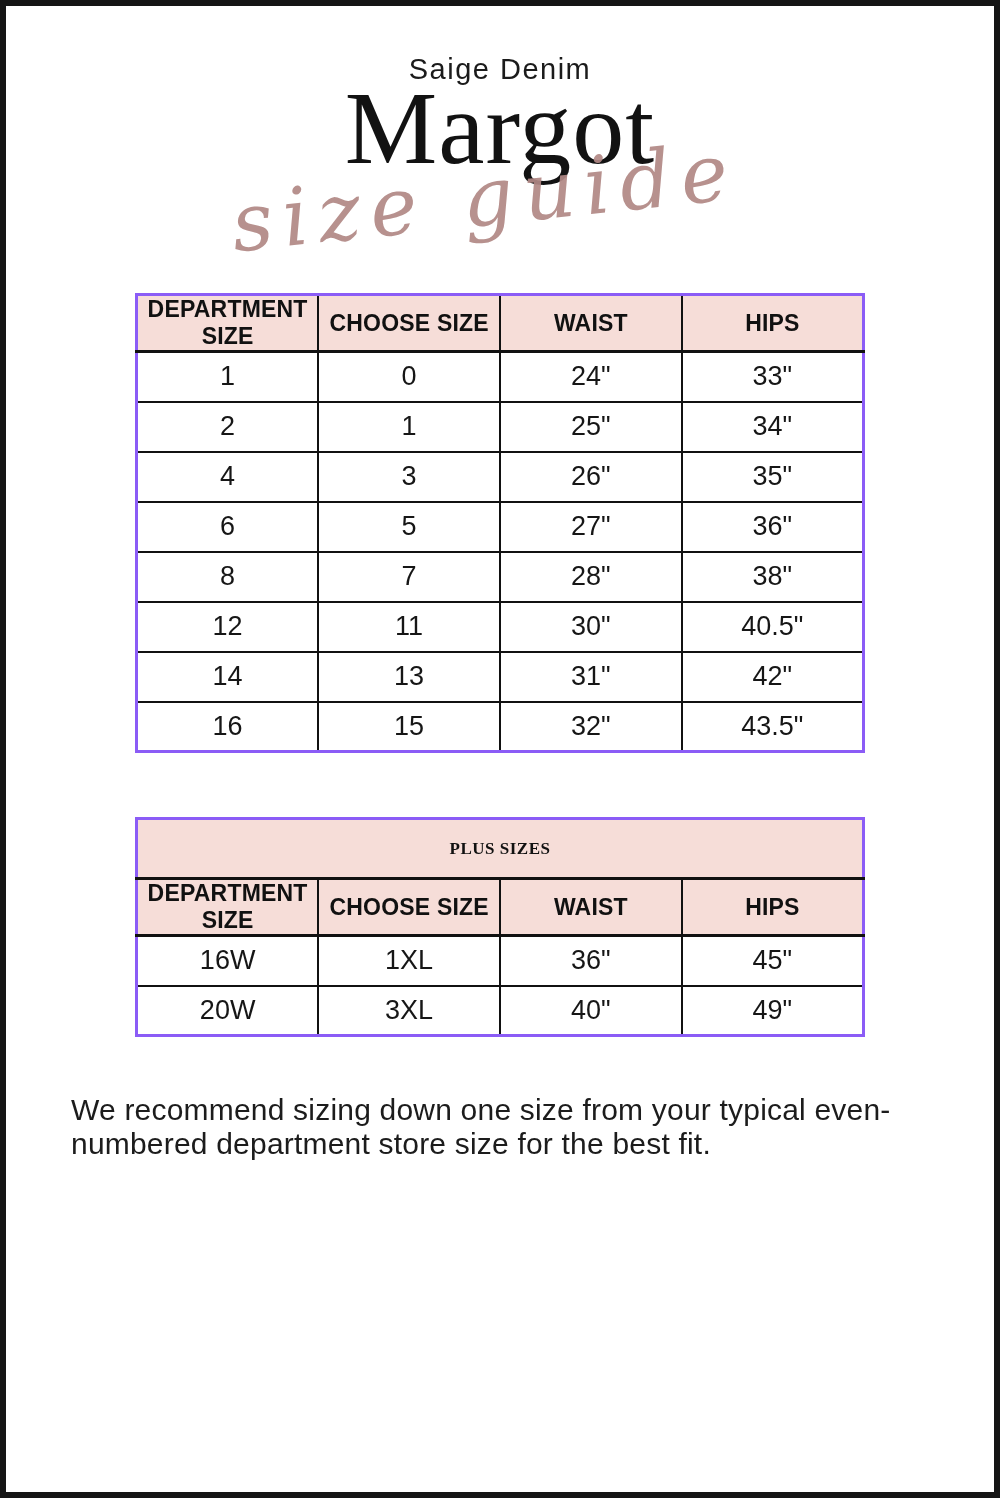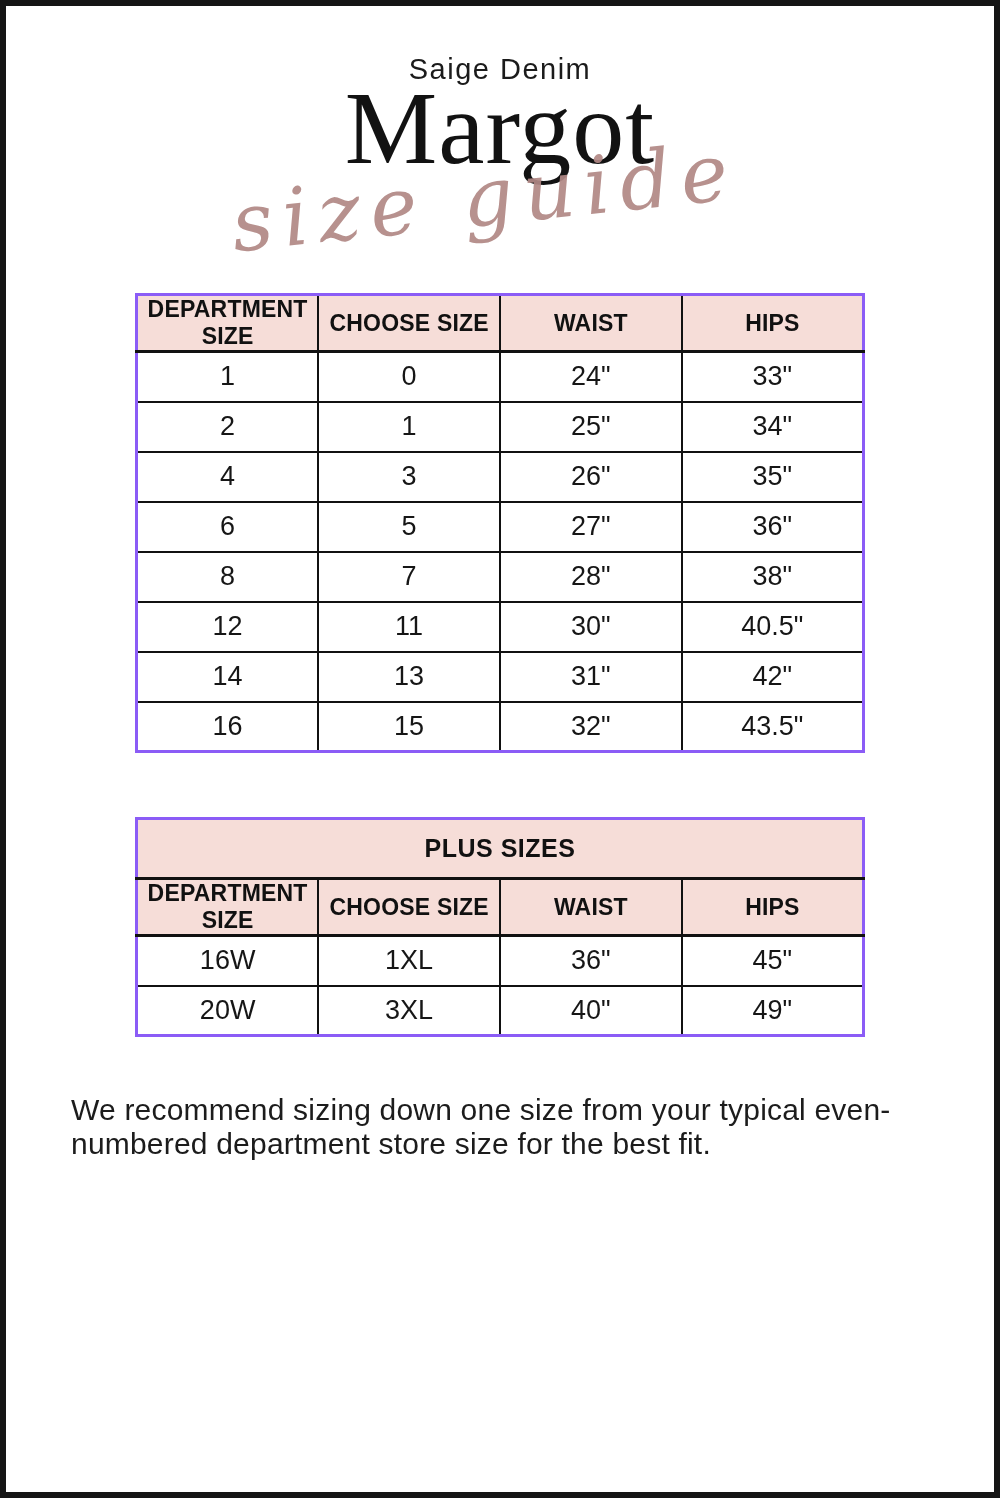--- a/index.html
+++ b/index.html
@@ -78,23 +78,24 @@
   table.size-table td {
     height: 50px;
     font-size: 27px;
     font-weight: 400;
     color: #161616;
     background: #ffffff;
   }
   .plus-table { margin-top: 64px !important; }
   .plus-table th.banner-cell {
     height: 60px;
-    font-size: 25px;
+    font-size: 17px;
     letter-spacing: 0.5px;
     border-bottom-width: 3px;
+    font-family: Liberation Serif, serif;
   }
   .plus-table th.col-head { height: 56px; }
 
   
   .note-block {
     margin: 56px 60px 0 65px;
   }
   .note-text {
     font-size: 30px;
     line-height: 34px;

